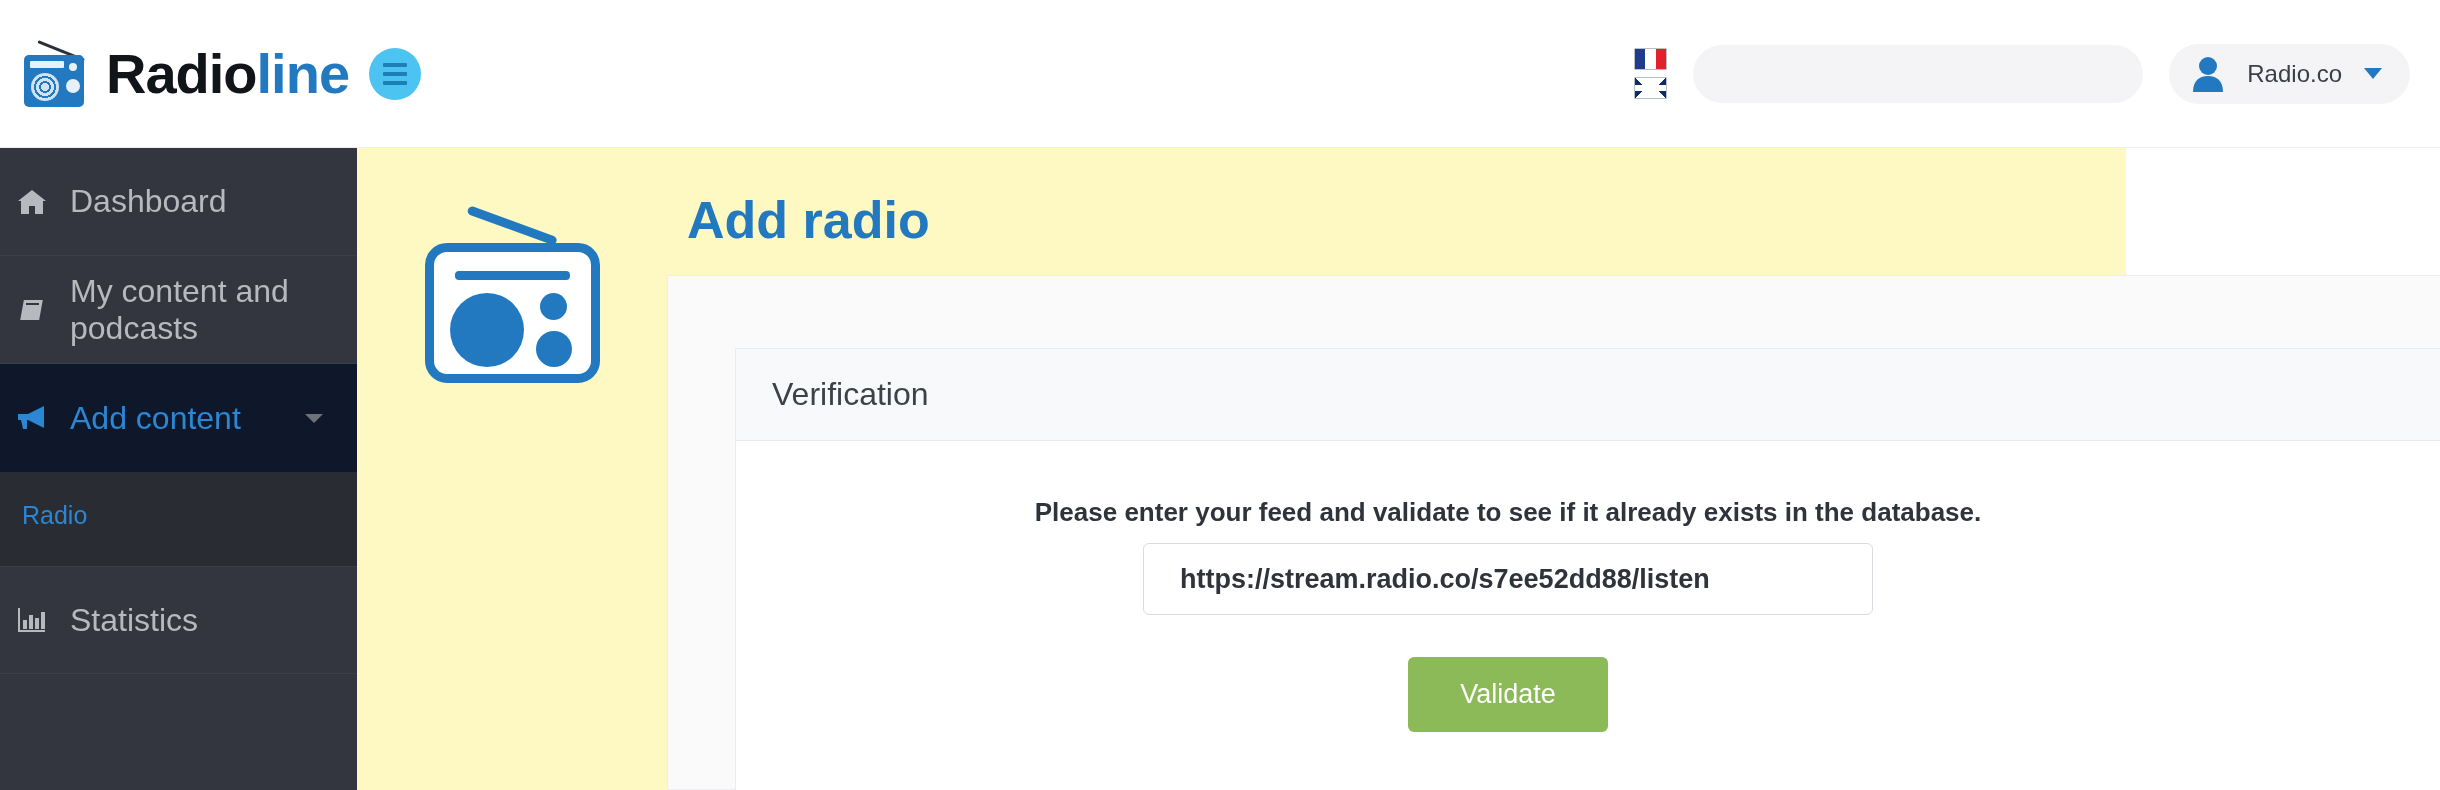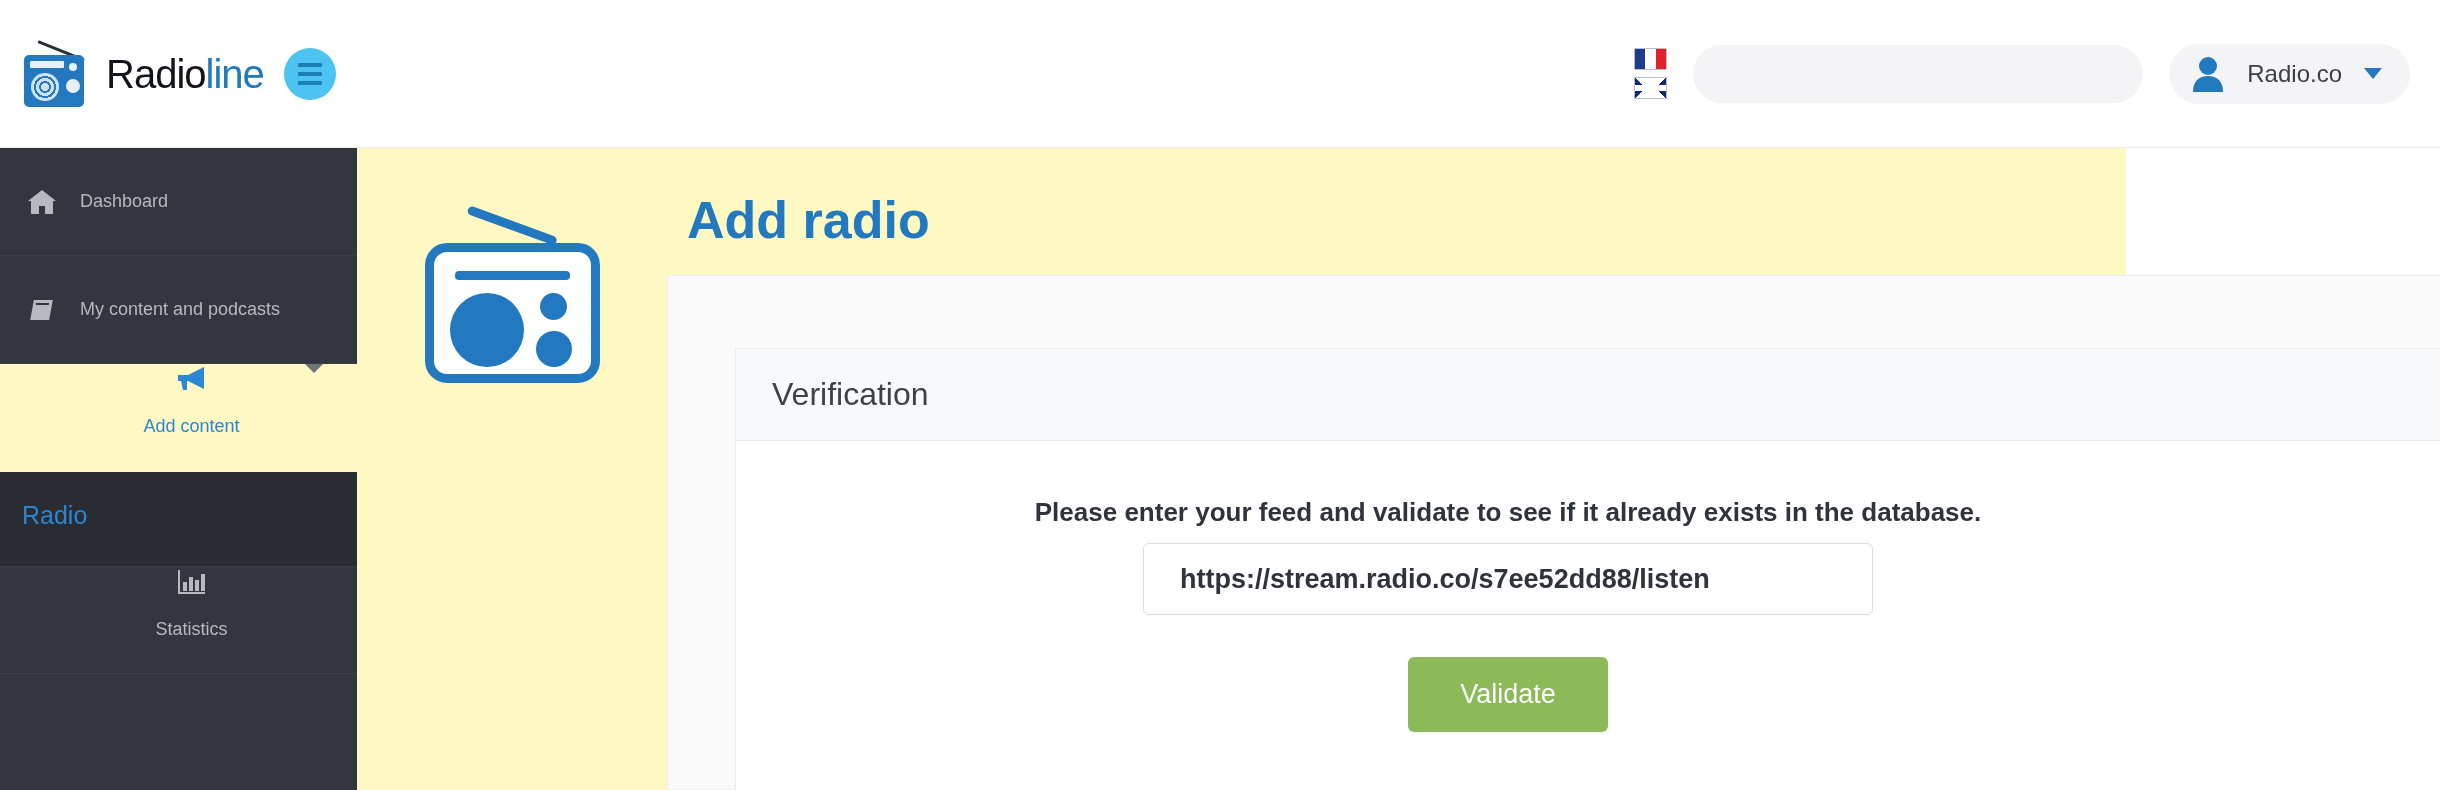--- a/index.html
+++ b/index.html
@@ -71,22 +71,22 @@
   }
   .brand-logo-icon .knob-l {
     position: absolute;
     left: 44px; top: 38px;
     width: 14px; height: 14px;
     border-radius: 50%;
     background: #e8f1f9;
   }
 
   .brand-word {
-    font-size: 40px;
-    font-weight: normal;
+    font-size: 56px;
+    font-weight: bold;
     letter-spacing: -1px;
     margin-left: 18px;
     line-height: 1;
     white-space: nowrap;
   }
   .brand-word .b1 { color: #111418; }
   .brand-word .b2 { color: #2279c0; }
 
   .menu-toggle {
     width: 52px; height: 52px;
@@ -182,33 +182,32 @@
     position: absolute;
     top: 148px; left: 0;
     width: 357px;
     height: 642px;
     background: #33363f;
   }
   .nav-item {
     display: flex;
     align-items: center;
     height: 108px;
-    padding-left: 26px;
+    padding-left: 16px;
     gap: 22px;
     border-bottom: 1px solid #3b3e47;
     color: #b6b9be;
-    font-size: 18px;
+    font-size: 32px;
     cursor: pointer;
     position: relative;
   }
   .nav-item.active-parent {
-    background: #fef9c3;
+    background: #0f172a;
     color: #2b86d4;
     border-bottom: none;
-    flex-direction: column;
   }
   .nav-item .nav-icon {
     width: 32px; height: 30px;
     display: flex; align-items: center; justify-content: center;
     flex: 0 0 auto;
   }
   .nav-chevron {
     position: absolute;
     right: 34px;
     width: 0; height: 0;
@@ -220,21 +219,21 @@
   .sub-item {
     height: 86px;
     display: flex;
     align-items: center;
     padding-left: 22px;
     font-size: 25px;
     color: #b6b9be;
     cursor: pointer;
   }
   .sub-item.active { color: #2b86d4; }
-  .nav-item.stats { border-top: 1px solid #3b3e47; flex-direction: column; }
+  .nav-item.stats { border-top: 1px solid #3b3e47; }
 
   
   .main {
     position: absolute;
     top: 148px; left: 357px;
     width: 1769px;
     height: 642px;
     background: #fef9c3;
   }
 

